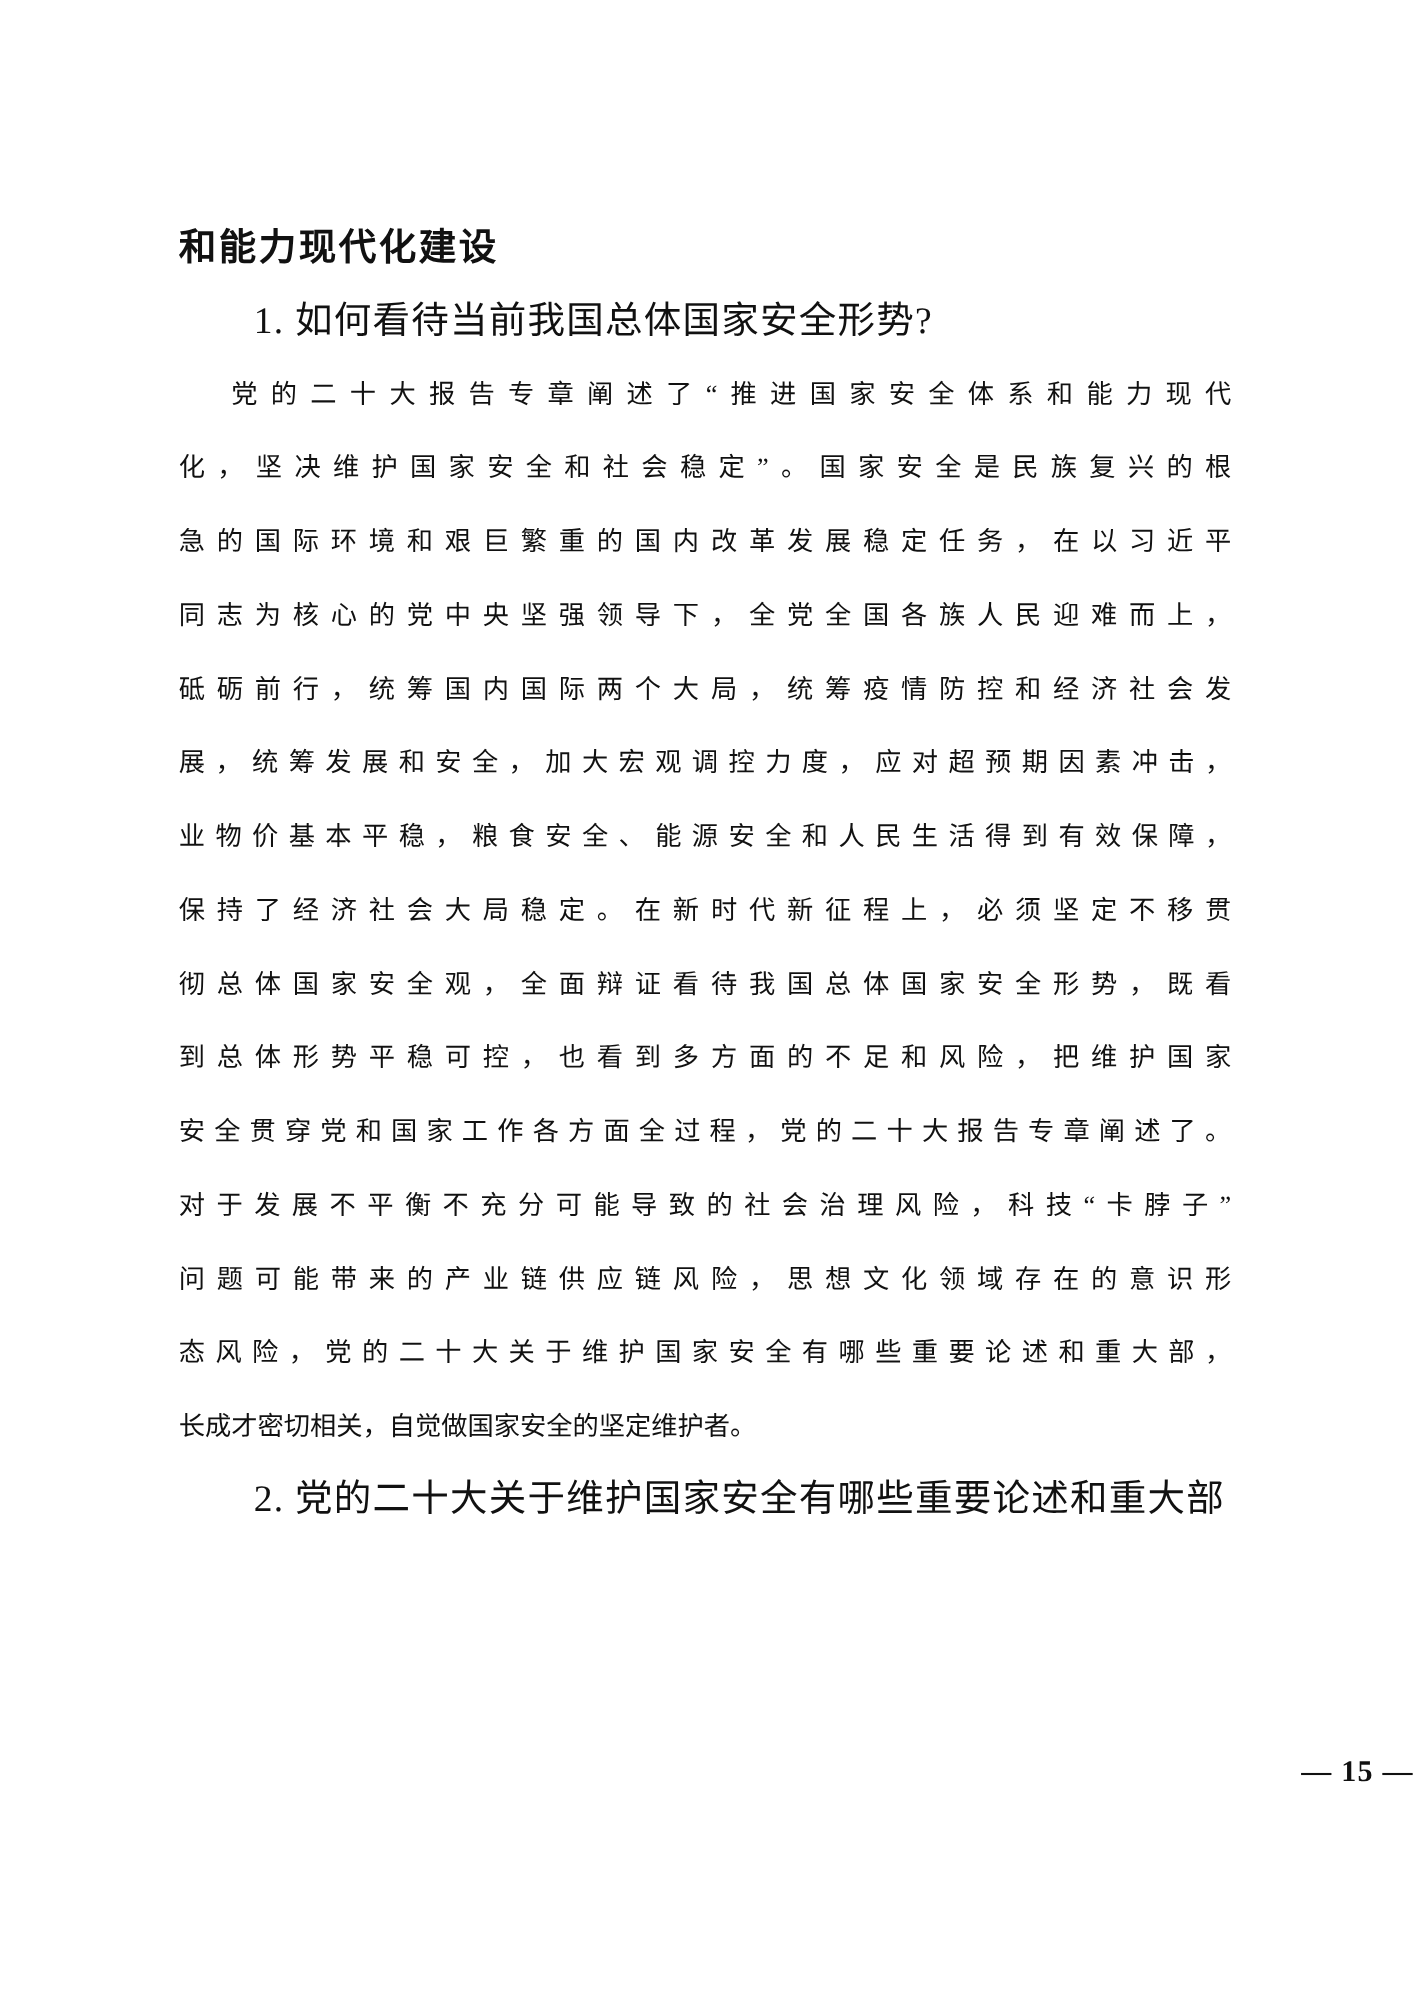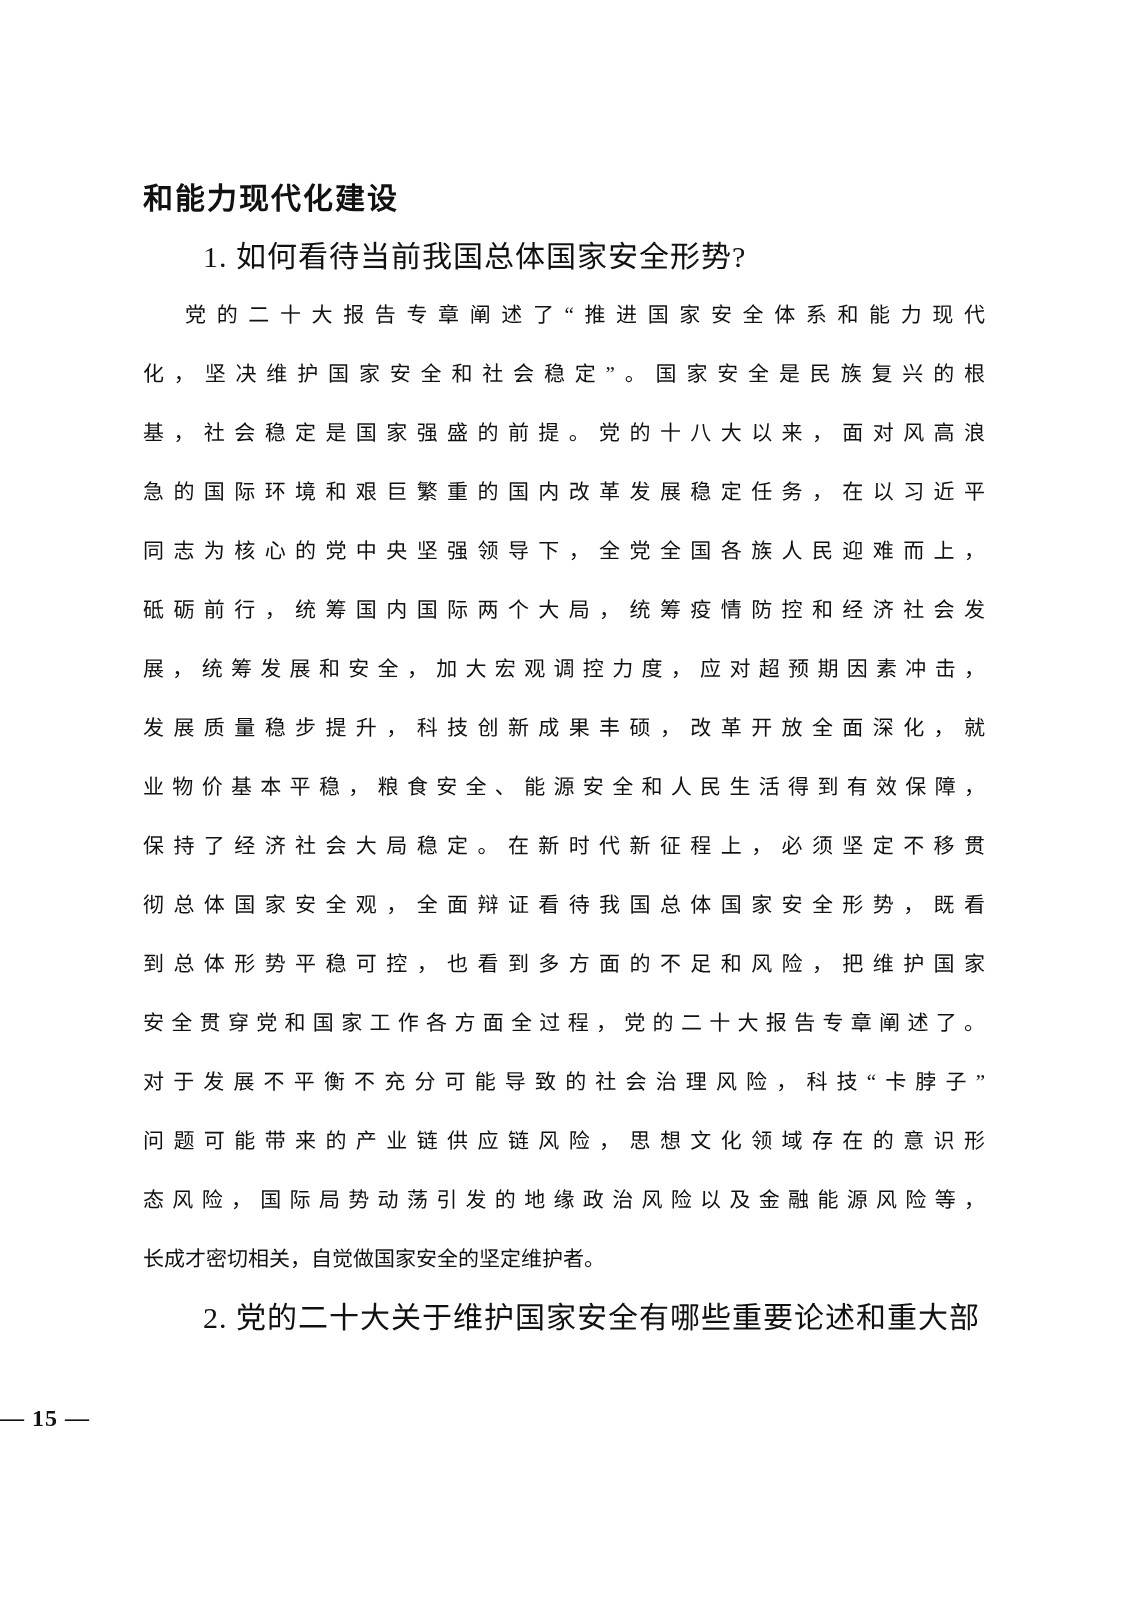--- a/index.html
+++ b/index.html
@@ -49,57 +49,55 @@
   }
   .para .bodyline.first {
     text-indent: 2em;
   }
   .para .bodyline.last {
     text-align-last: left;
   }
   .footer {
     position: absolute;
     left: 0;
-    right: 16px;
+    right: 0;
     top: 1402px;
-    text-align: left;
+    text-align: right;
     font-family: "Liberation Serif", serif;
     font-weight: bold;
     font-size: 24px;
     line-height: 32px;
     letter-spacing: 1px;
   }
 </style>
 </head>
 <body>
 
 <div class="page">
   <div class="content">
 
     <div class="doc-heading">和能力现代化建设</div>
 
     <div class="question">1. 如何看待当前我国总体国家安全形势?</div>
 
     <div class="para">
       <div class="bodyline first">党的二十大报告专章阐述了“推进国家安全体系和能力现代</div>
       <div class="bodyline">化，坚决维护国家安全和社会稳定”。国家安全是民族复兴的根</div>
-      <div class="bodyline">基，社会稳定是国家强盛的前提。党的十八大以来，面对风高浪</div>
       <div class="bodyline">急的国际环境和艰巨繁重的国内改革发展稳定任务，在以习近平</div>
       <div class="bodyline">同志为核心的党中央坚强领导下，全党全国各族人民迎难而上，</div>
       <div class="bodyline">砥砺前行，统筹国内国际两个大局，统筹疫情防控和经济社会发</div>
       <div class="bodyline">展，统筹发展和安全，加大宏观调控力度，应对超预期因素冲击，</div>
-      <div class="bodyline">发展质量稳步提升，科技创新成果丰硕，改革开放全面深化，就</div>
       <div class="bodyline">业物价基本平稳，粮食安全、能源安全和人民生活得到有效保障，</div>
       <div class="bodyline">保持了经济社会大局稳定。在新时代新征程上，必须坚定不移贯</div>
       <div class="bodyline">彻总体国家安全观，全面辩证看待我国总体国家安全形势，既看</div>
       <div class="bodyline">到总体形势平稳可控，也看到多方面的不足和风险，把维护国家</div>
       <div class="bodyline">安全贯穿党和国家工作各方面全过程，党的二十大报告专章阐述了。</div>
       <div class="bodyline">对于发展不平衡不充分可能导致的社会治理风险，科技“卡脖子”</div>
       <div class="bodyline">问题可能带来的产业链供应链风险，思想文化领域存在的意识形</div>
-      <div class="bodyline">态风险，国际局势动荡引发的地缘政治风险以及金融能源风险等，</div>
+      <div class="bodyline">态风险，党的二十大关于维护国家安全有哪些重要论述和重大部，</div>
       <div class="bodyline last">长成才密切相关，自觉做国家安全的坚定维护者。</div>
     </div>
 
     <div class="question">2. 党的二十大关于维护国家安全有哪些重要论述和重大部</div>
 
   </div>
 
   <div class="footer">— 15 —</div>
 </div>
 

